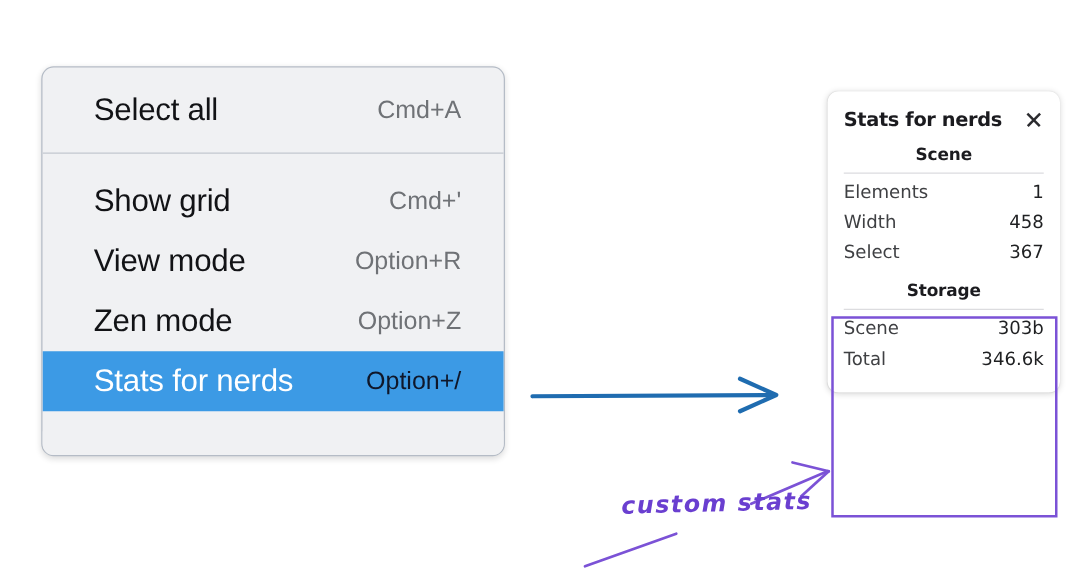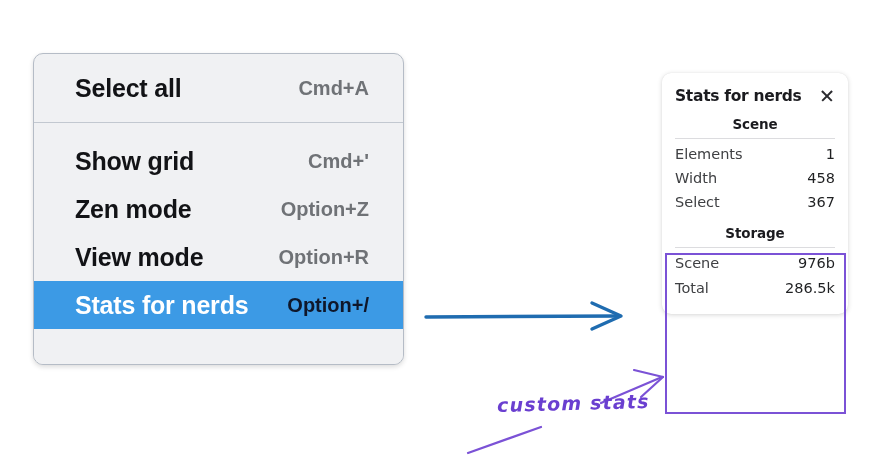--- a/index.html
+++ b/index.html
@@ -24,21 +24,20 @@
     width: 371px;
     background: #f0f1f3;
     border: 1px solid #b5bcc6;
     border-radius: 10px;
     box-shadow: 0 2px 5px rgba(0,0,0,0.14);
     overflow: hidden;
     box-sizing: border-box;
   }
   .menu-section {
     padding: 0;
-    font-weight: bold;
   }
   .menu-section.first {
     padding-top: 10px;
     padding-bottom: 10px;
   }
   .menu-section.second {
     padding-top: 14px;
     padding-bottom: 16px;
   }
   .menu-divider {
@@ -210,26 +209,26 @@
   </div>
 
   <div class="menu-divider"></div>
 
   <div class="menu-section second">
     <div class="menu-item">
       <span class="label">Show grid</span>
       <span class="shortcut">Cmd+'</span>
     </div>
     <div class="menu-item">
+      <span class="label">View mode</span>
+      <span class="shortcut">Option+R</span>
+    </div>
+    <div class="menu-item">
       <span class="label">Zen mode</span>
       <span class="shortcut">Option+Z</span>
-    </div>
-    <div class="menu-item">
-      <span class="label">View mode</span>
-      <span class="shortcut">Option+R</span>
     </div>
     <div class="menu-item highlighted">
       <span class="label">Stats for nerds</span>
       <span class="shortcut">Option+/</span>
     </div>
   </div>
 
   <div class="menu-bottom-pad"></div>
 </div>
 
@@ -257,25 +256,25 @@
         <span class="k">Select</span>
         <span class="v">367</span>
       </div>
     </div>
 
     <div>
       <div class="sec-title">Storage</div>
       <div class="sec-rule"></div>
       <div class="stat-row">
         <span class="k">Scene</span>
-        <span class="v">976b</span>
+        <span class="v">303b</span>
       </div>
       <div class="stat-row">
         <span class="k">Total</span>
-        <span class="v">286.5k</span>
+        <span class="v">346.6k</span>
       </div>
     </div>
 
 
   </div>
 </div>
 
 <div id="highlight-box"></div>
 
 <svg id="annotations" viewBox="0 0 873 461" width="873" height="461">

